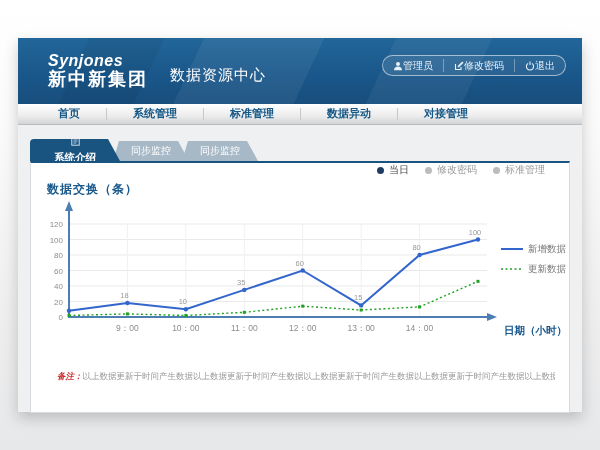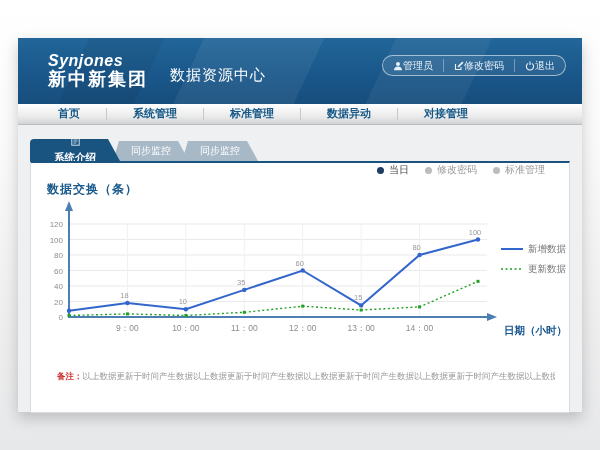--- a/index.html
+++ b/index.html
@@ -69,21 +69,21 @@
   .range-item { display:flex; align-items:center; gap:5px; font-size:10px; color:#999; cursor:pointer; }
   .range-item .dot { width:7px; height:7px; border-radius:50%; background:#bcbcbc; }
   .range-item.selected { color:#444; }
   .range-item.selected .dot { background:#1f3c63; }
   .ylabel { position:absolute; top:18px; left:16px; color:#1a5a8c; font-size:12px; font-weight:bold; letter-spacing:1px; }
   .chart-svg { position:absolute; left:0; top:34px; }
   .footnote {
     position:absolute; top:208px; left:26px; right:14px;
     font-size:8.5px; color:#9a9a9a; white-space:nowrap; overflow:hidden;
   }
-  .footnote .fn-label { color:#cc3333; font-weight:bold; }
+  .footnote .fn-label { color:#cc3333; font-weight:bold;font-style:italic; }
 </style>
 </head>
 <body>
 
 <div class="window">
 
   <div class="header">
     <div class="logo">
       <div class="l1">Synjones</div>
       <div class="l2">新中新集团</div>

